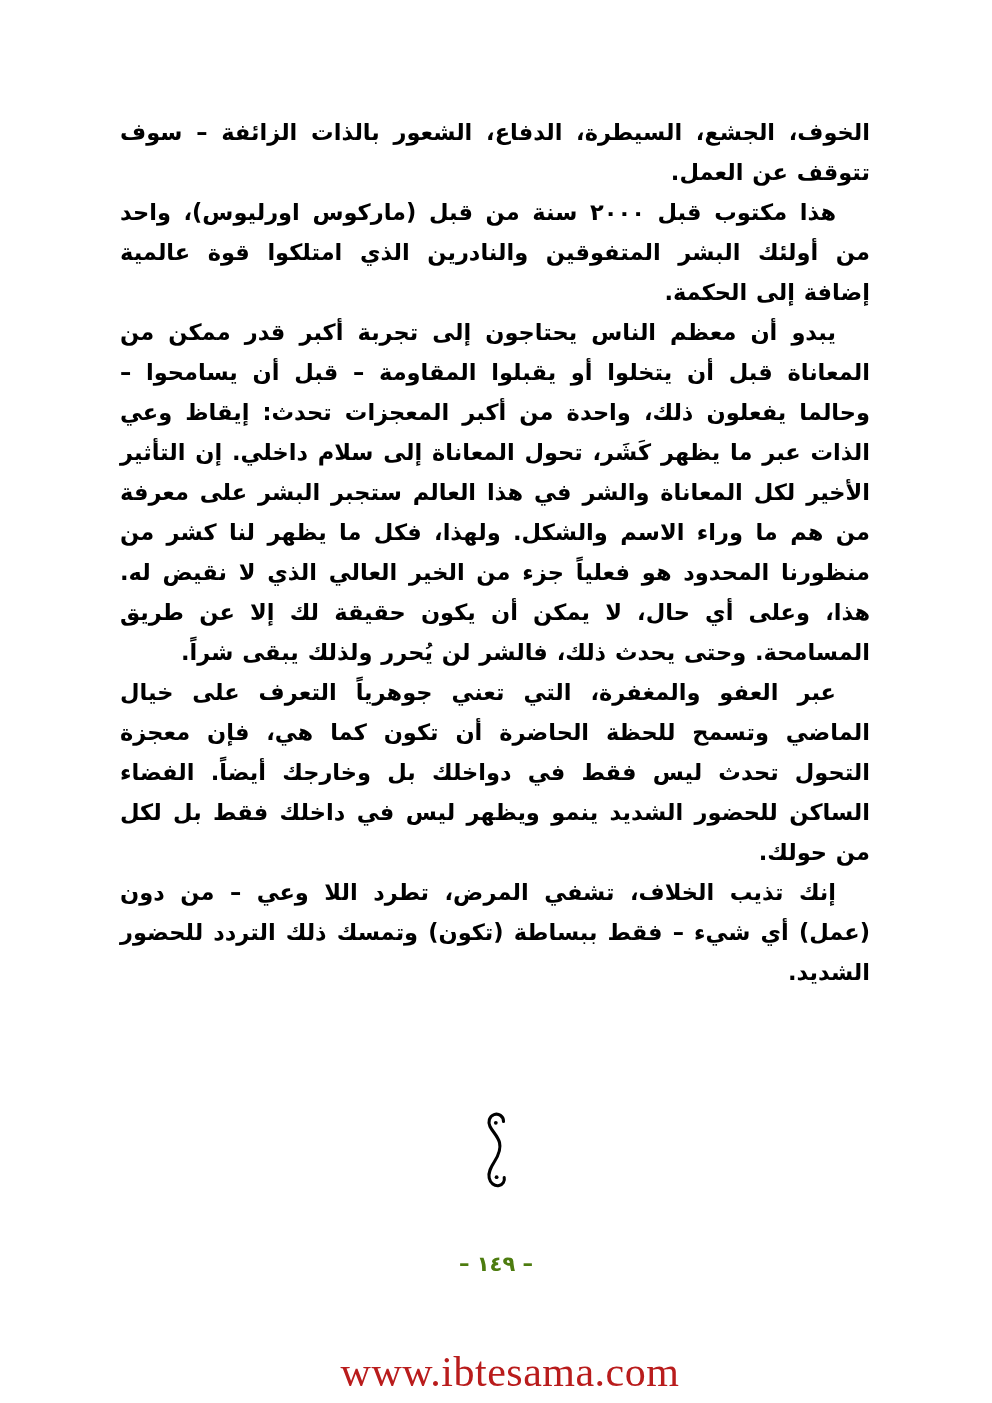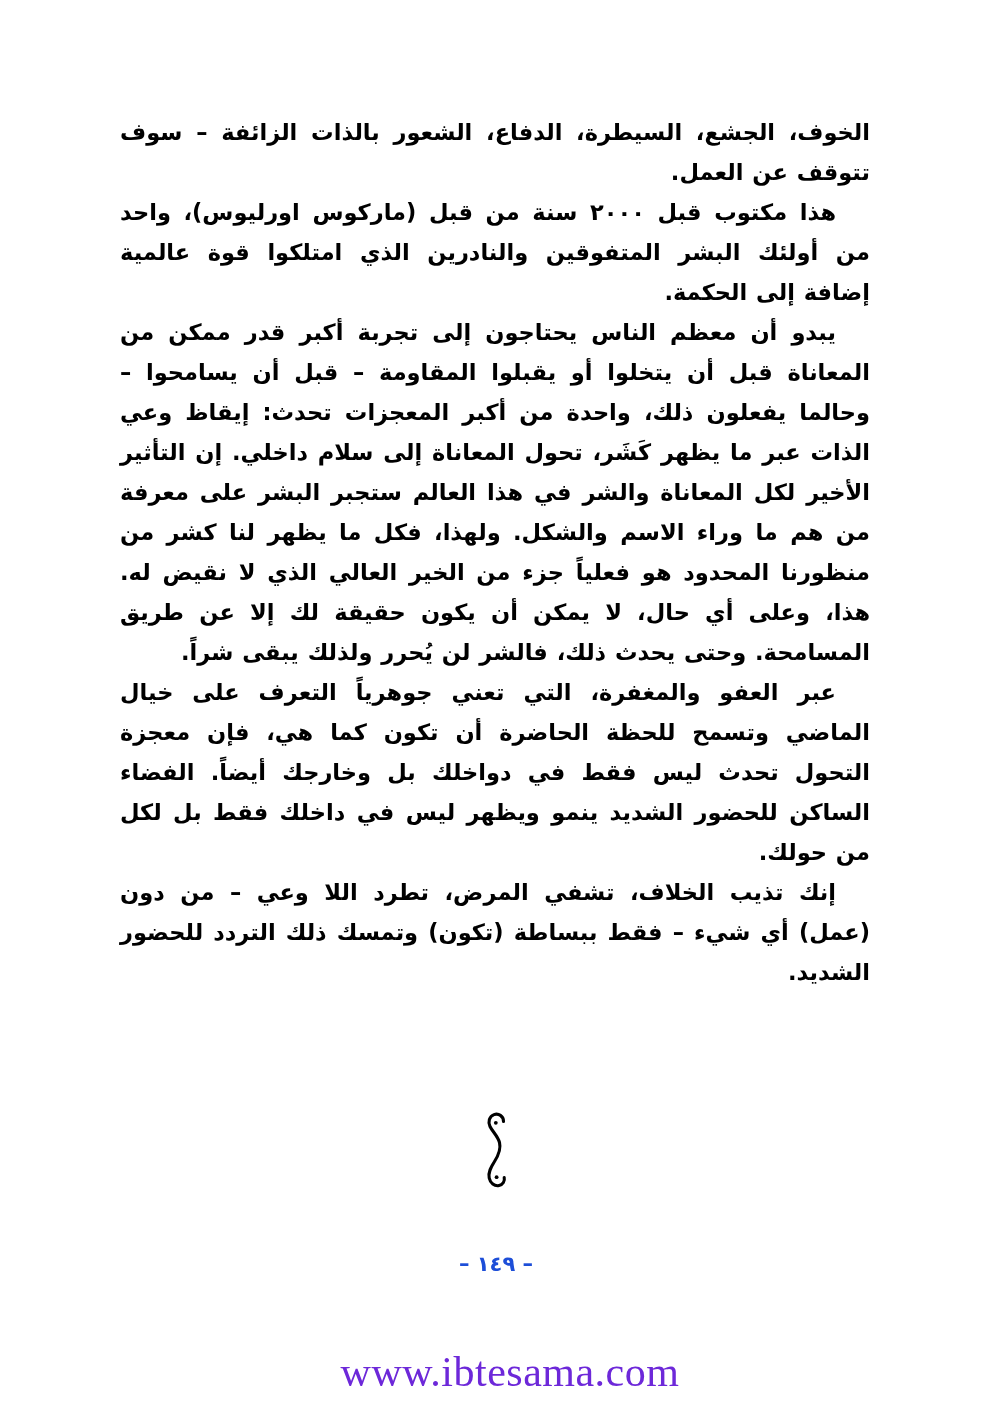--- a/index.html
+++ b/index.html
@@ -76,21 +76,21 @@
   .page-number {
     position: absolute;
     top: 1252px;
     left: 0;
     right: 0;
     text-align: center;
     font-family: "DejaVu Sans", "Liberation Sans", sans-serif;
     font-size: 21px;
     font-weight: 600;
     letter-spacing: 2px;
-    color: #1d4ed8;
+    color: #4d7c0f;
     direction: rtl;
   }
 
   
   .watermark {
     position: absolute;
     top: 1348px;
     left: 0;
     right: 0;
     text-align: center;
@@ -125,15 +125,15 @@
                C18.0 56.0 15.0 61.0 16.2 67.0
                C17.2 72.0 21.5 75.5 26.0 74.6
                C30.0 73.8 32.0 70.0 31.2 66.5" fill="none" stroke="#000000" stroke-width="3.1" stroke-linecap="round"></path>
       <circle cx="22.8" cy="11.8" r="1.9" fill="#000000"></circle>
       <circle cx="23.6" cy="66.2" r="1.9" fill="#000000"></circle>
     </svg>
   </div>
 
   <div class="page-number">– ١٤٩ –</div>
 
-  <div class="watermark" style="color: #6d28d9; margin-left: 28px;">www.ibtesama.com</div>
+  <div class="watermark" style="color: #b91c1c; margin-left: 28px;">www.ibtesama.com</div>
 
 </div>
 
 </body></html>

